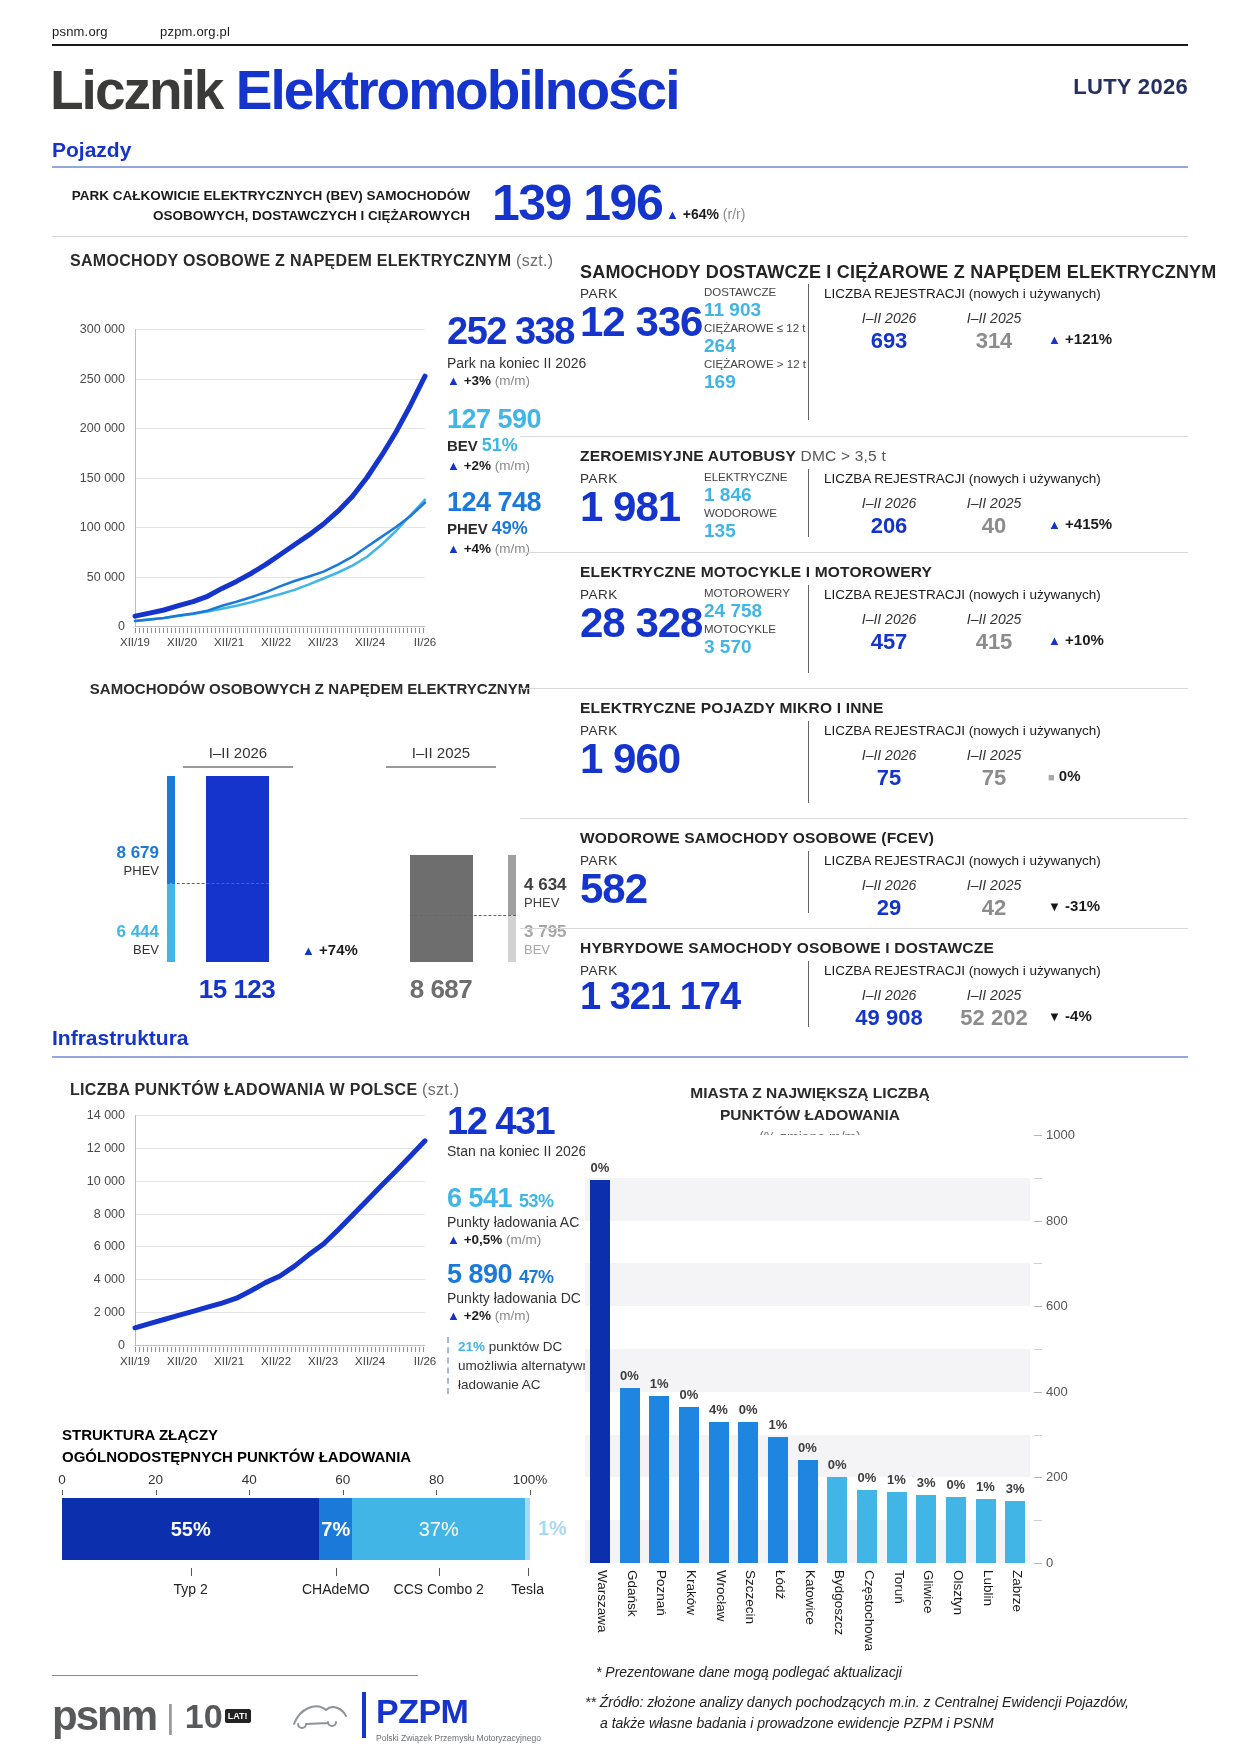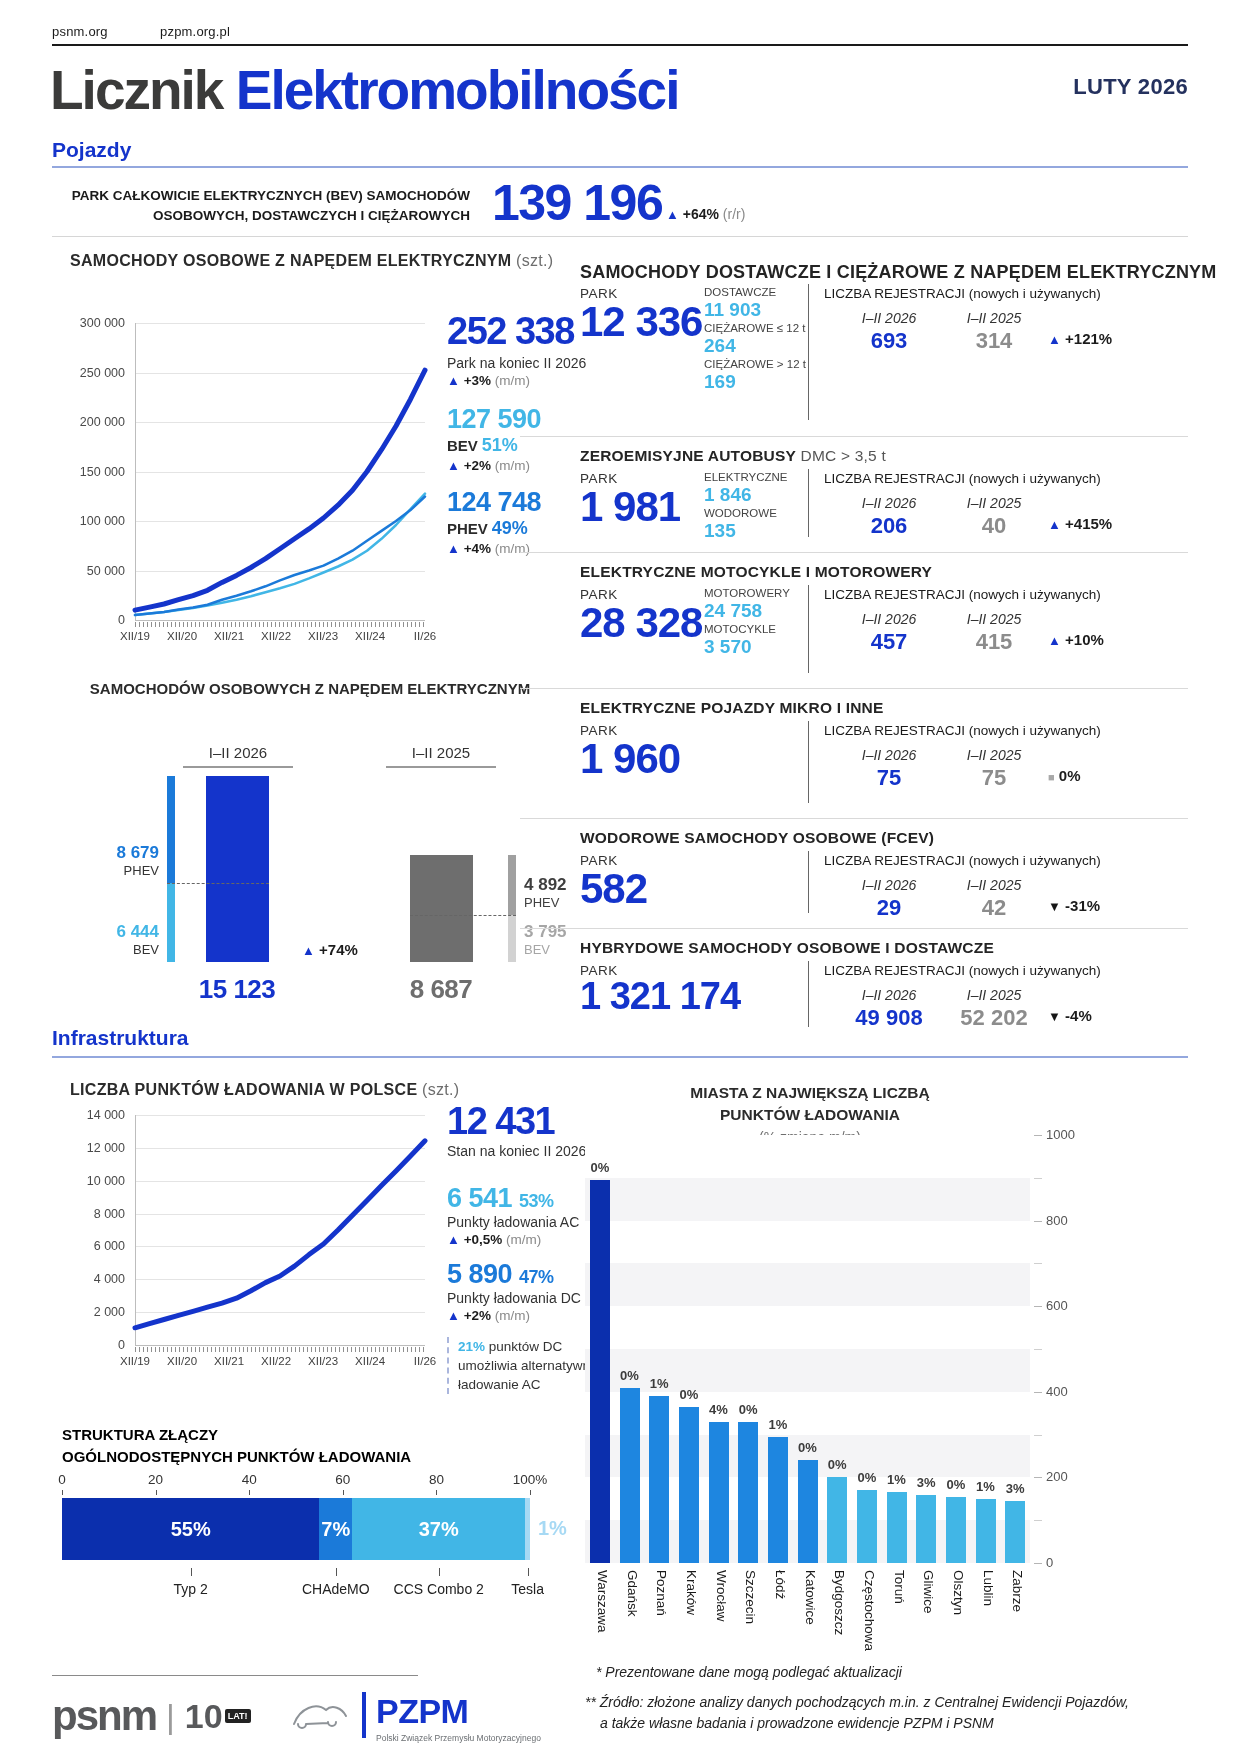--- a/index.html
+++ b/index.html
@@ -66,21 +66,21 @@
   <span class="tri up">▲</span>
   <span class="dval">+64%</span>
   <span class="dunit">(r/r)</span>
 </div>
 <div class="abs hair" style="left:52px;top:236px;width:1136px;"></div>
 
 <div class="abs" style="left:52px;top:244px;width:516px;height:400px;">
   <div class="abs chart-title" style="left:18px;top:8px;white-space:nowrap;">
     <span>SAMOCHODY OSOBOWE Z NAPĘDEM ELEKTRYCZNYM</span> <span class="unit">(szt.)</span>
   </div>
-  <div class="abs" style="left:0;top:0;width:516px;height:400px;" id="plot-passenger">
+  <div class="abs" style="left:0;top:6px;width:516px;height:400px;" id="plot-passenger">
       <div style="position: absolute; left: 83px; top: 79px; width: 290px; height: 1px; background: rgb(228, 228, 228);"></div>
       <div style="position: absolute; left: 0px; top: 72px; width: 73px; text-align: right; font-size: 12.5px; color: rgb(74, 74, 74);">300 000</div>
       <div style="position: absolute; left: 83px; top: 128.5px; width: 290px; height: 1px; background: rgb(228, 228, 228);"></div>
       <div style="position: absolute; left: 0px; top: 121.5px; width: 73px; text-align: right; font-size: 12.5px; color: rgb(74, 74, 74);">250 000</div>
       <div style="position: absolute; left: 83px; top: 178px; width: 290px; height: 1px; background: rgb(228, 228, 228);"></div>
       <div style="position: absolute; left: 0px; top: 171px; width: 73px; text-align: right; font-size: 12.5px; color: rgb(74, 74, 74);">200 000</div>
       <div style="position: absolute; left: 83px; top: 227.5px; width: 290px; height: 1px; background: rgb(228, 228, 228);"></div>
       <div style="position: absolute; left: 0px; top: 220.5px; width: 73px; text-align: right; font-size: 12.5px; color: rgb(74, 74, 74);">150 000</div>
       <div style="position: absolute; left: 83px; top: 277px; width: 290px; height: 1px; background: rgb(228, 228, 228);"></div>
       <div style="position: absolute; left: 0px; top: 270px; width: 73px; text-align: right; font-size: 12.5px; color: rgb(74, 74, 74);">100 000</div>
@@ -148,21 +148,21 @@
         <div style="position: static; font-size: 13px; color: rgb(51, 51, 51);">BEV</div>
       </div>
       <div style="position: absolute; left: 115px; top: 326px; width: 140px; text-align: center; font-size: 26px; font-weight: 800; color: rgb(20, 52, 203); letter-spacing: -0.5px;">15 123</div>
       <div style="position: absolute; left: 334px; top: 96px; width: 110px; text-align: center; font-size: 15px; color: rgb(51, 51, 51);">I–II 2025</div>
       <div style="position: absolute; left: 334px; top: 118px; width: 110px; height: 2px; background: rgb(154, 154, 154);"></div>
       <div style="position: absolute; left: 358px; top: 207.157px; width: 63px; height: 106.843px; background: rgb(110, 110, 110);"></div>
       <div style="position: absolute; left: 456px; top: 207.157px; width: 8px; height: 60.1674px; background: rgb(160, 160, 160);"></div>
       <div style="position: absolute; left: 456px; top: 267.325px; width: 8px; height: 46.6753px; background: rgb(210, 210, 210);"></div>
       <div style="position: absolute; left: 358px; top: 267.325px; width: 106px; height: 0px; border-top: 1.5px dashed rgb(102, 102, 102);"></div>
       <div style="position: absolute; left: 472px; top: 227.325px; width: 90px;">
-        <div style="position: static; font-size: 17px; font-weight: 800; color: rgb(63, 63, 63);">4 892</div>
+        <div style="position: static; font-size: 17px; font-weight: 800; color: rgb(63, 63, 63);">4 634</div>
         <div style="position: static; font-size: 13px; color: rgb(63, 63, 63);">PHEV</div>
       </div>
       <div style="position: absolute; left: 472px; top: 274px; width: 90px;">
         <div style="position: static; font-size: 17px; font-weight: 800; color: rgb(166, 166, 166);">3 795</div>
         <div style="position: static; font-size: 13px; color: rgb(166, 166, 166);">BEV</div>
       </div>
       <div style="position: absolute; left: 319px; top: 326px; width: 140px; text-align: center; font-size: 26px; font-weight: 800; color: rgb(110, 110, 110); letter-spacing: -0.5px;">8 687</div>
       <div style="position: absolute; left: 250px; top: 292px; font-size: 17px;"><span class="tri up">▲</span><span class="dval" style="font-size: 15px;"> +74%</span></div>
     </div>
 </div>
@@ -338,21 +338,21 @@
         <span style="color: rgb(255, 255, 255); font-size: 20px; font-weight: 700;">55%</span>
       </div>
       <div style="position: absolute; left: 138.7px; top: 144px; width: 1px; height: 8px; background: rgb(85, 85, 85);"></div>
       <div style="position: absolute; left: 78.7px; top: 156px; width: 120px; text-align: center; font-size: 14px; color: rgb(34, 34, 34); line-height: 18px;">Typ 2</div>
       <div style="position: absolute; left: 267.4px; top: 74px; width: 32.76px; height: 62px; background: rgb(27, 122, 217); display: flex; align-items: center; justify-content: center;">
         <span style="color: rgb(255, 255, 255); font-size: 20px; font-weight: 700;">7%</span>
       </div>
       <div style="position: absolute; left: 283.78px; top: 144px; width: 1px; height: 8px; background: rgb(85, 85, 85);"></div>
       <div style="position: absolute; left: 223.78px; top: 156px; width: 120px; text-align: center; font-size: 14px; color: rgb(34, 34, 34); line-height: 18px;">CHAdeMO</div>
       <div style="position: absolute; left: 300.16px; top: 74px; width: 173.16px; height: 62px; background: rgb(65, 182, 230); display: flex; align-items: center; justify-content: center;">
-        <span style="color: rgb(255, 255, 255); font-size: 20px; font-weight: 700;">37%</span>
+        <span style="color: rgb(255, 255, 255); font-size: 20px; font-weight: 400;">37%</span>
       </div>
       <div style="position: absolute; left: 386.74px; top: 144px; width: 1px; height: 8px; background: rgb(85, 85, 85);"></div>
       <div style="position: absolute; left: 326.74px; top: 156px; width: 120px; text-align: center; font-size: 14px; color: rgb(34, 34, 34); line-height: 18px;">CCS Combo 2</div>
       <div style="position: absolute; left: 473.32px; top: 74px; width: 4.68px; height: 62px; background: rgb(166, 217, 244); display: flex; align-items: center; justify-content: center;"></div>
       <div style="position: absolute; left: 486px; top: 93px; font-size: 20px; font-weight: 700; color: rgb(166, 217, 244);">1%</div>
       <div style="position: absolute; left: 475.66px; top: 144px; width: 1px; height: 8px; background: rgb(85, 85, 85);"></div>
       <div style="position: absolute; left: 415.66px; top: 156px; width: 120px; text-align: center; font-size: 14px; color: rgb(34, 34, 34); line-height: 18px;">Tesla</div>
     </div>
 </div>
 

